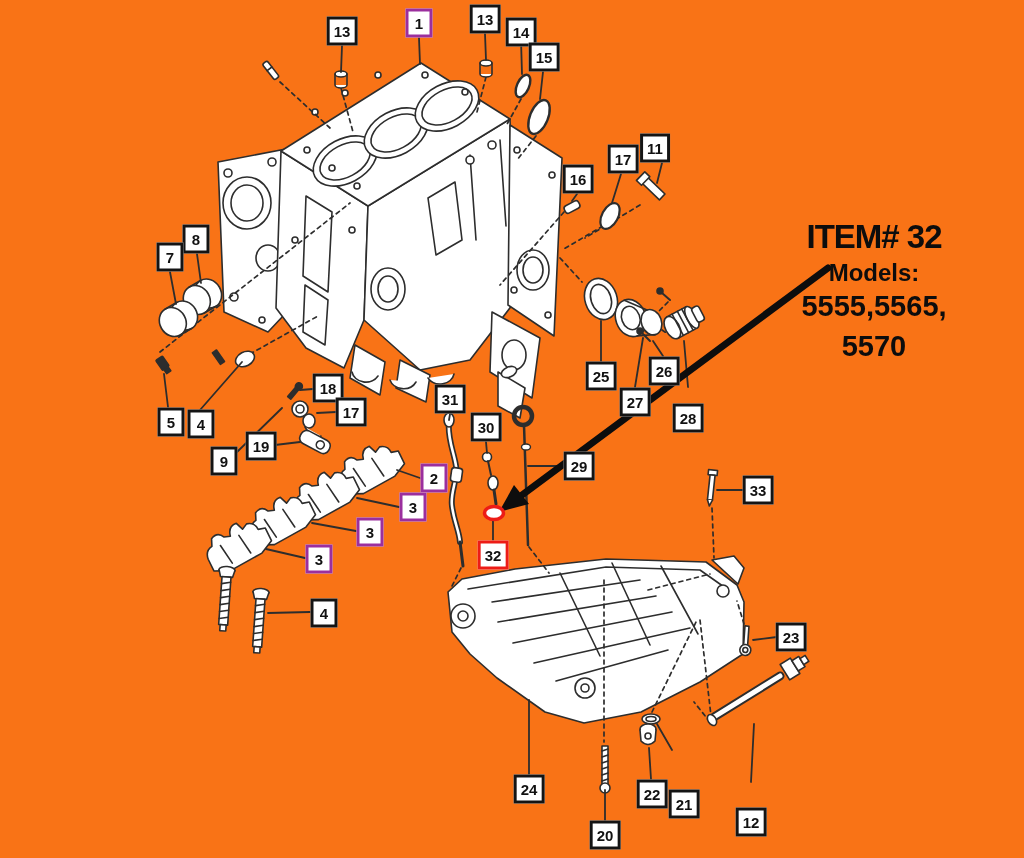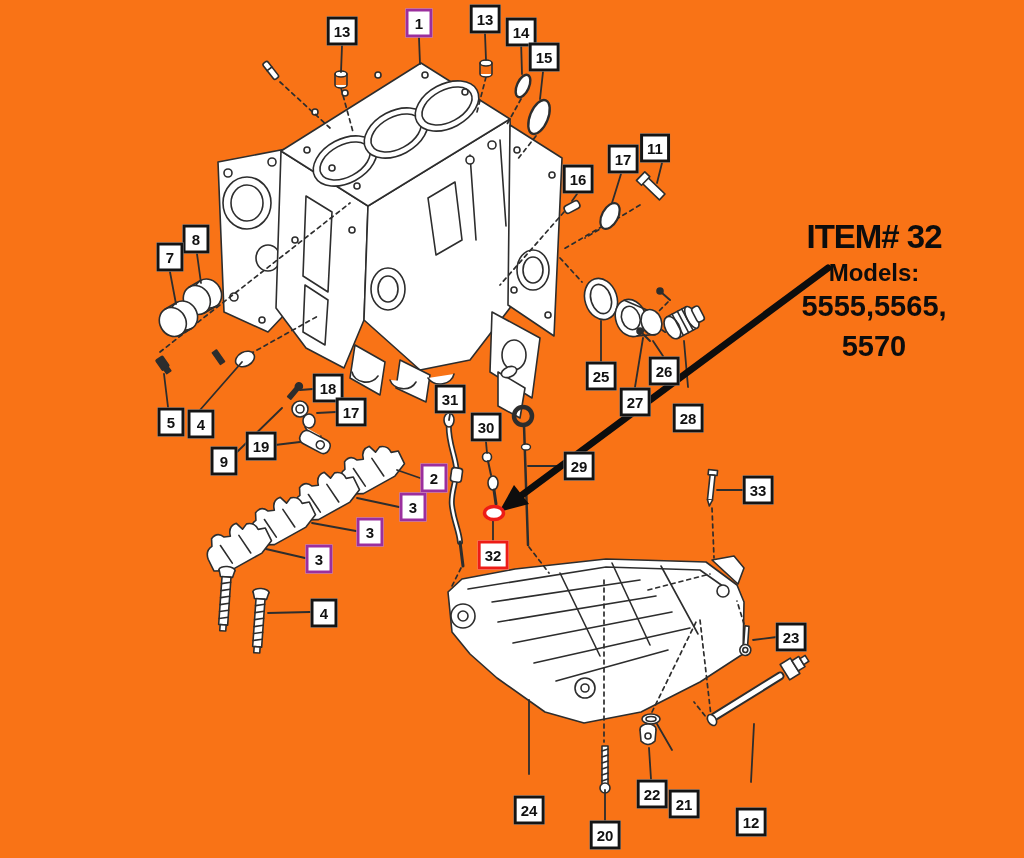--- a/index.html
+++ b/index.html
@@ -373,21 +373,21 @@
       <div class="callout black" style="left: 224px; top: 461px;">9</div>
       <div class="callout black" style="left: 261px; top: 446px;">19</div>
       <div class="callout purple" style="left: 434px; top: 478px;">2</div>
       <div class="callout purple" style="left: 413px; top: 507px;">3</div>
       <div class="callout purple" style="left: 370px; top: 532px;">3</div>
       <div class="callout purple" style="left: 319px; top: 559px;">3</div>
       <div class="callout black" style="left: 324px; top: 613px;">4</div>
       <div class="callout red" style="left: 493px; top: 555px;">32</div>
       <div class="callout black" style="left: 758px; top: 490px;">33</div>
       <div class="callout black" style="left: 791px; top: 637px;">23</div>
-      <div class="callout black" style="left: 529px; top: 810px;">24</div>
+      <div class="callout black" style="left: 529px; top: 789px;">24</div>
       <div class="callout black" style="left: 605px; top: 835px;">20</div>
       <div class="callout black" style="left: 652px; top: 794px;">22</div>
       <div class="callout black" style="left: 684px; top: 764px; margin-top: 40px;">21</div>
       <div class="callout black" style="left: 751px; top: 797px; margin-top: 25px;">12</div>
     </div>
 
   <div id="annotation">
     <div class="title">ITEM# 32</div>
     <div class="models">Models:</div>
     <div class="mline">5555,5565,</div>

